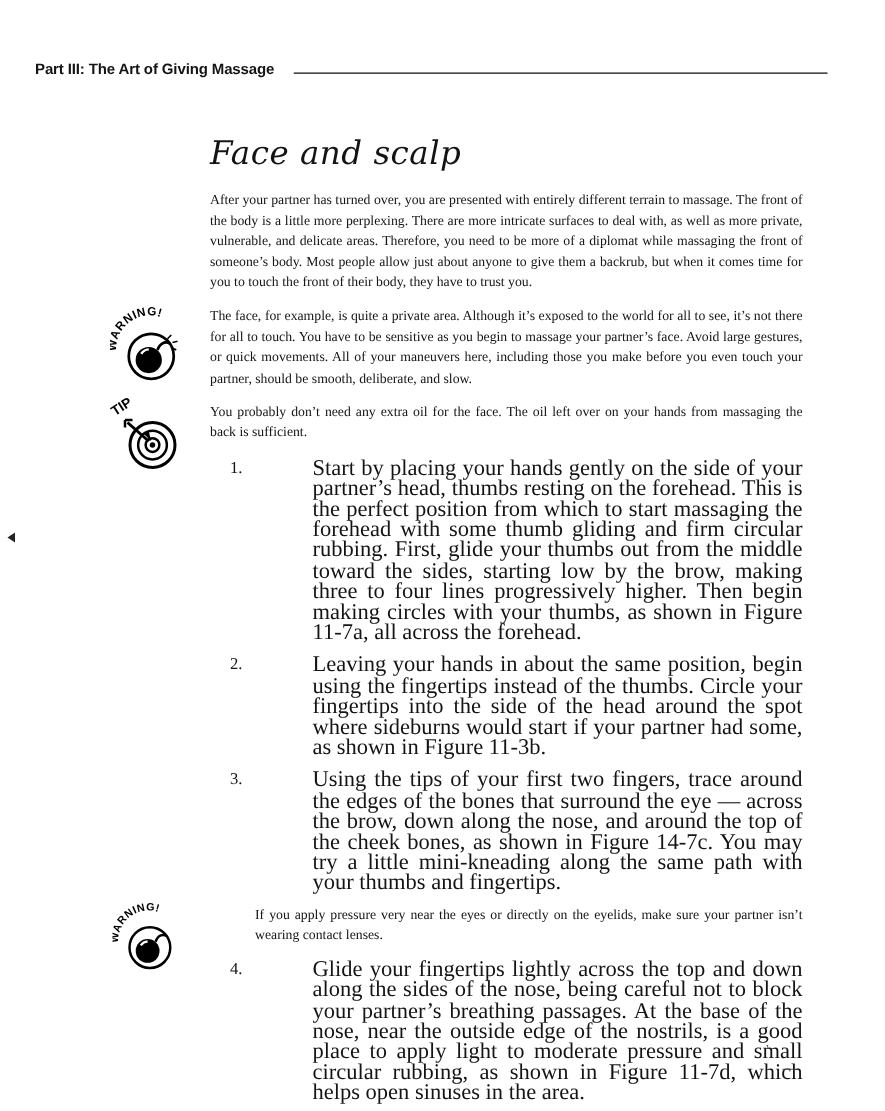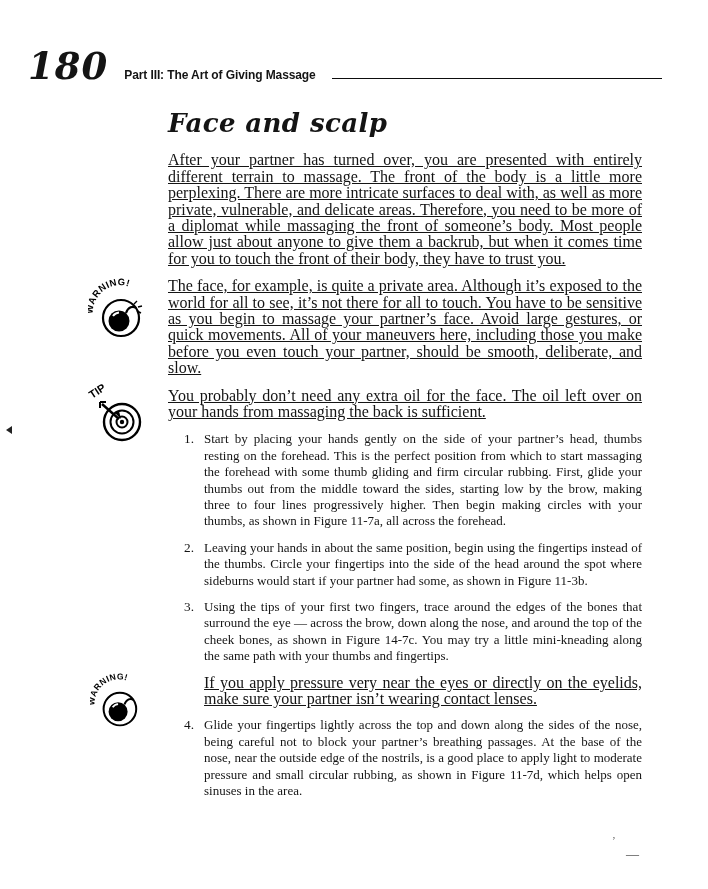--- a/index.html
+++ b/index.html
@@ -29,45 +29,44 @@
   .header-rule{
     flex:1;height:0;border-bottom:1.4px solid #0d0d0d;
     margin-bottom:2px;
   }
   
   .main{
     position:absolute;top:110px;left:168px;width:474px;
   }
   .section-title{
     font-family:"DejaVu Serif", serif;
-    font-style:italic;font-weight:bold;
+    font-style:italic;font-weight:normal;
     font-size:26px;line-height:1.05;
     margin:0 0 15px 0;letter-spacing:0.4px;
   }
   p.body{
-    font-size:16px;line-height:16.4px;
+    font-size:11px;line-height:16.4px;
     margin:0 0 11px 0;
     text-align:justify;
-    text-decoration:underline;
   }
   
   .icon-row{position:relative;}
   .icon-gutter{
     position:absolute;left:-80px;top:-4px;width:64px;height:68px;
   }
   .icon-gutter svg{width:100%;height:100%;}
   
   .steps{margin:6px 0 0 16px;}
   .step{display:flex;margin:0 0 10px 0;}
   .step-num{
     flex:none;width:20px;
     font-size:13.3px;line-height:16.4px;
   }
   .step-text{
-    flex:1;font-size:13px;line-height:16.4px;text-align:justify;
+    flex:1;font-size:18px;line-height:16.4px;text-align:justify;margin-left:46px;
   }
   .warning-note{
     position:relative;margin:2px 0 10px 20px;
   }
   .warning-note .icon-gutter{left:-114px;top:-6px;width:58px;height:62px;}
   .warning-note p{margin:0;}
   
   .artifact-left{
     position:absolute;left:6px;top:426px;
     width:0;height:0;
@@ -88,21 +87,20 @@
     font-family:"Liberation Sans", sans-serif;
     font-weight:bold;
   }
 </style>
 </head>
 <body>
 
 <div class="page">
 
   <div class="header">
-    <div class="page-num">180</div>
     <div class="running-head">Part III: The Art of Giving Massage</div>
     <div class="header-rule"></div>
   </div>
 
   <div class="main">
 
     <h1 class="section-title">Face and scalp</h1>
 
     <p class="body">After your partner has turned over, you are presented with entirely different terrain to massage. The front of the body is a little more perplexing. There are more intricate surfaces to deal with, as well as more private, vulnerable, and delicate areas. Therefore, you need to be more of a diplomat while massaging the front of someone’s body. Most people allow just about anyone to give them a backrub, but when it comes time for you to touch the front of their body, they have to trust you.</p>
 

